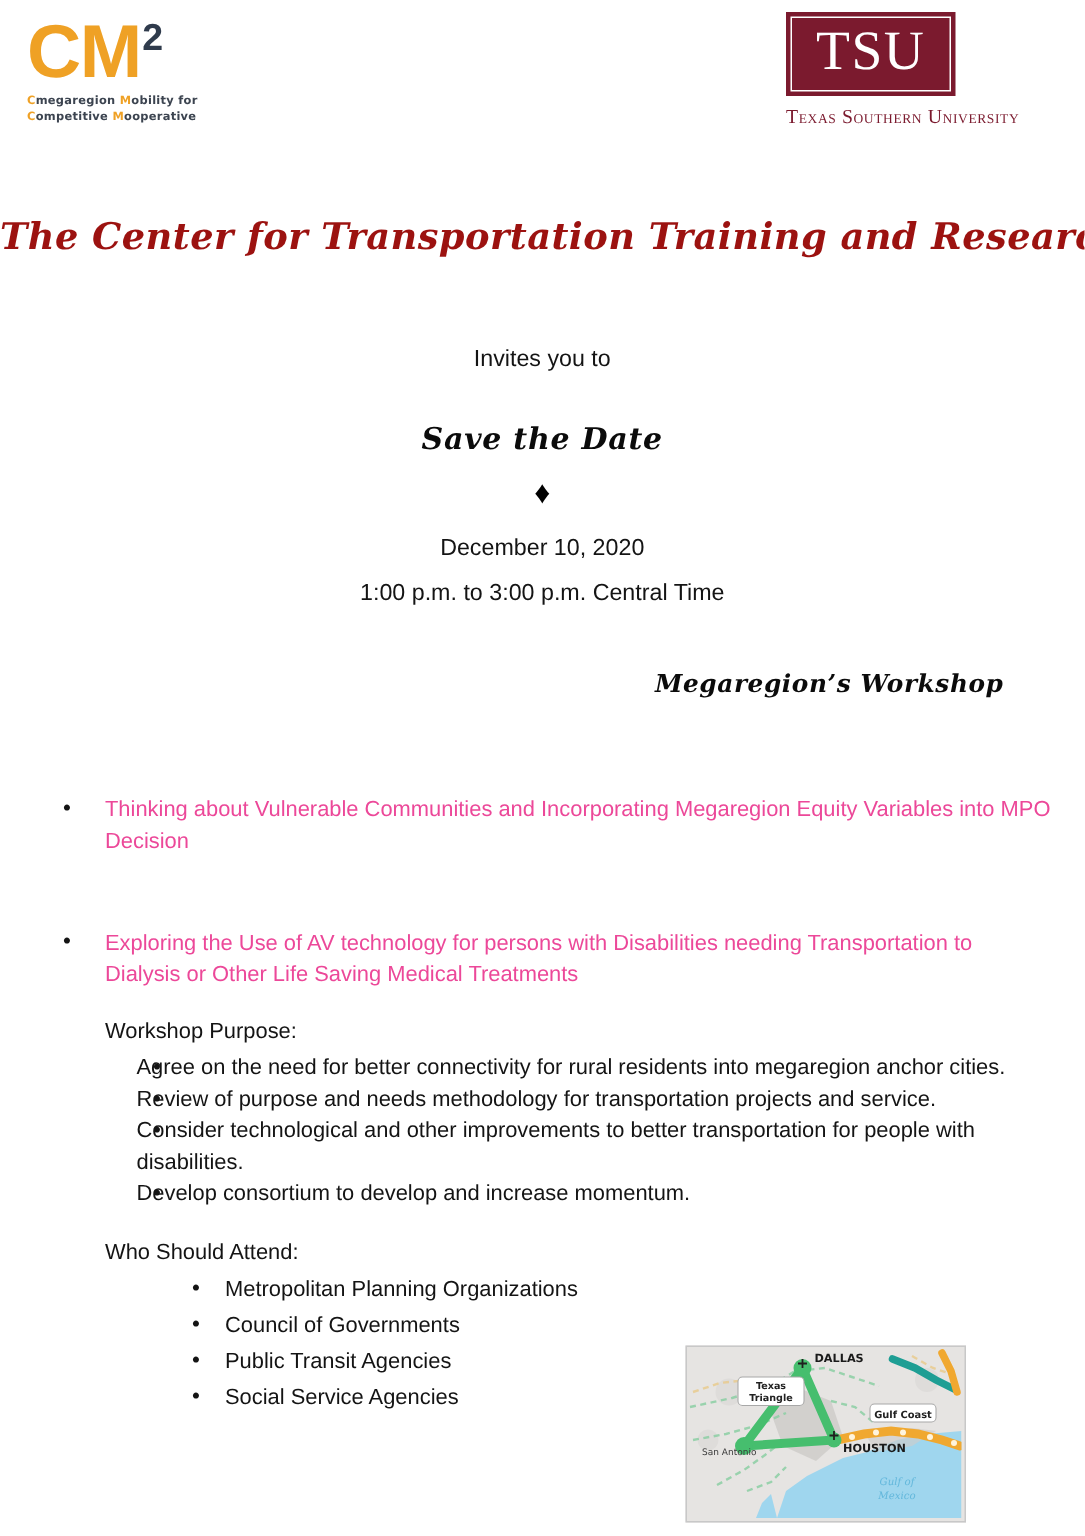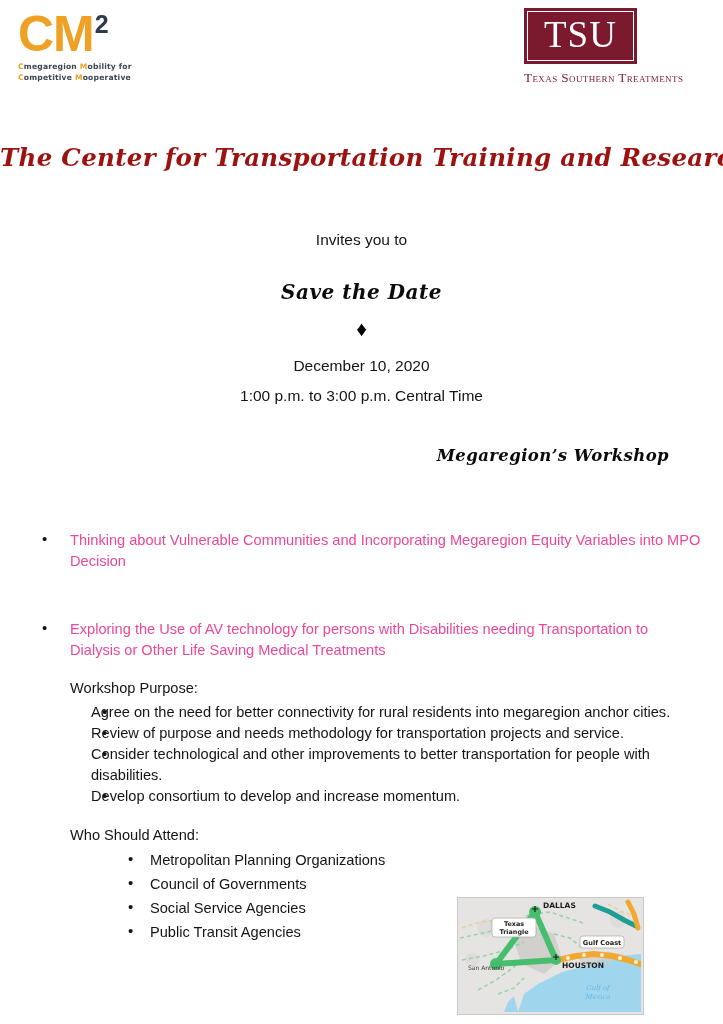--- a/index.html
+++ b/index.html
@@ -268,21 +268,21 @@
       </div>
     </div>
   </div>
 
   <div class="tsu-logo">
     <div class="tsu-box">
       <div class="tsu-inner">
         <span class="tsu-letters">TSU</span>
       </div>
     </div>
-    <div class="tsu-name">Texas Southern Treatments</div>
+    <div class="tsu-name">Texas Southern University</div>
   </div>
 
 </div>
 
 <div class="doc-title">The Center for Transportation Training and Research</div>
 
 <div class="invite">
   <div class="invite-line">Invites you to</div>
   <div class="save-date">Save the Date</div>
   <div class="diamond">♦</div>
@@ -304,22 +304,22 @@
     <li>Agree on the need for better connectivity for rural residents into megaregion anchor cities.</li>
     <li>Review of purpose and needs methodology for transportation projects and service.</li>
     <li>Consider technological and other improvements to better transportation for people with disabilities.</li>
     <li>Develop consortium to develop and increase momentum.</li>
   </ul>
 
   <div class="section-label" style="margin-top:18px;">Who Should Attend:</div>
   <ul class="lvl2 attend">
     <li>Metropolitan Planning Organizations</li>
     <li>Council of Governments</li>
+    <li>Public Transit Agencies</li>
     <li>Social Service Agencies</li>
-    <li>Public Transit Agencies</li>
   </ul>
 
 </div>
 
 <div class="map-figure">
   <svg width="183" height="114" viewBox="0 0 183 114" xmlns="http://www.w3.org/2000/svg">
     <rect x="0" y="0" width="183" height="114" fill="#E6E4E2"></rect>
 
     <path d="M183 56 L160 58 L140 62 L120 70 L104 74 L92 80 L80 86 L66 96 L60 114 L183 114 Z" fill="#9FD6EE"></path>
     <path d="M56 98 L50 104 L46 114 L60 114 Z" fill="#9FD6EE"></path>

